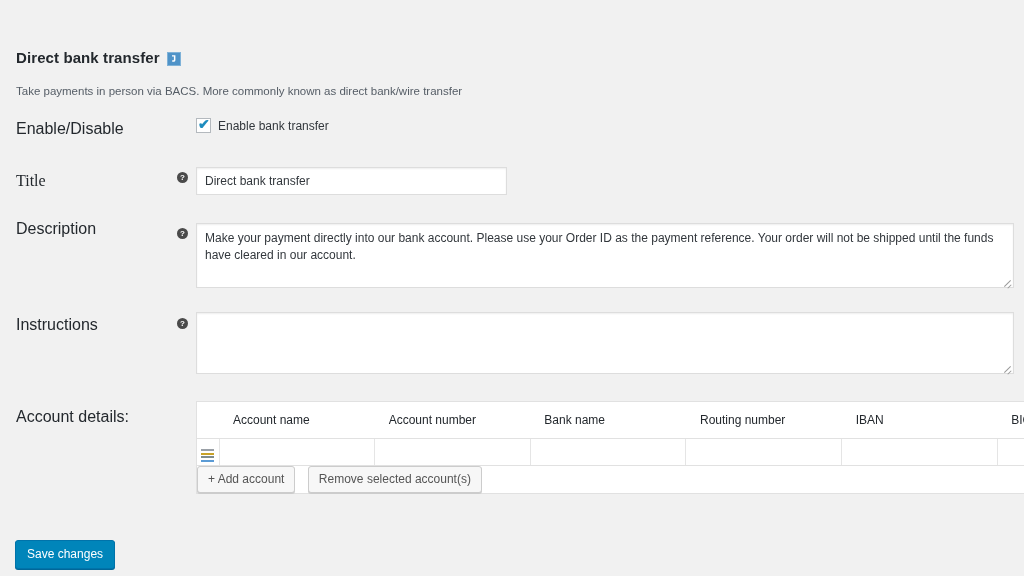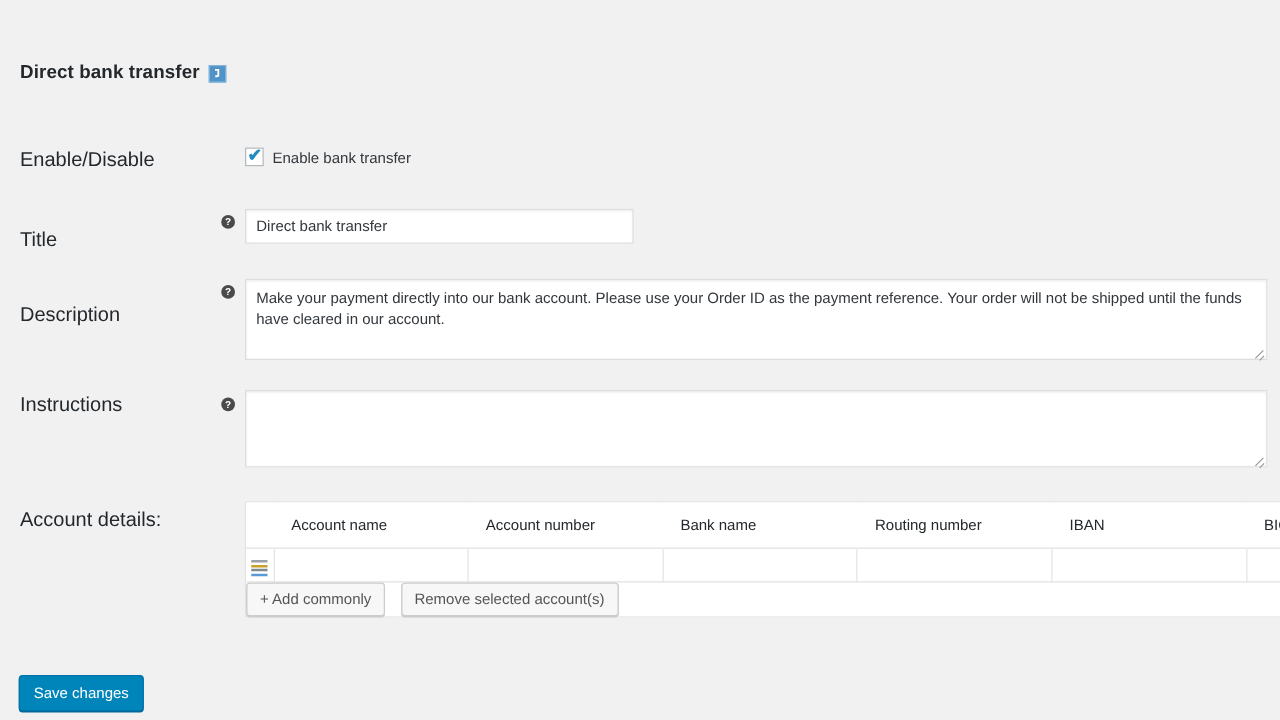--- a/index.html
+++ b/index.html
@@ -197,35 +197,36 @@
 
   <h1 class="page-title">
     <span>Direct bank transfer</span>
     <span class="gateway-badge">
       <svg width="12" height="12" viewBox="0 0 12 12" aria-hidden="true">
         <path d="M7.4 2.2 L7.4 7.2 Q7.4 8.8 5.6 8.8 L4.2 8.8 L4.2 7.2 L5.4 7.2 Q5.9 7.2 5.9 6.7 L5.9 3.6 L4.0 3.6 L4.0 2.2 Z" fill="#ffffff"></path>
       </svg>
     </span>
   </h1>
 
+  <p class="page-subtitle">Take payments in person via BACS. More commonly known as direct bank/wire transfer</p>
 
   <label class="row-label" style="top:84px;">Enable/Disable</label>
 
   <div class="cb-wrap">
     <span class="cb-box">
       <span class="tick">✔</span>
     </span>
     <span class="cb-label">Enable bank transfer</span>
   </div>
 
-  <label class="row-label" style="top:148px;">Title</label>
+  <label class="row-label" style="top:136px;font-family:Liberation Serif, serif;">Title</label>
   <span class="help-tip" style="left:177px; top:136px;">?</span>
   <input class="text-input" style="left: 196px; top: 131px; width: 311px; height: 28px;" value="Direct bank transfer">
 
-  <label class="row-label" style="top:208px;text-align:center;">Description</label>
+  <label class="row-label" style="top:184px;text-align:center;">Description</label>
   <span class="help-tip" style="left:177px; top:192px;">?</span>
   <textarea class="ta" style="left: 196px; top: 187px; width: 818px; height: 65px;">Make your payment directly into our bank account. Please use your Order ID as the payment reference. Your order will not be shipped until the funds have cleared in our account.</textarea>
   <span class="resize-grip" style="left:1000px; top:239px;"></span>
 
   <label class="row-label" style="top:280px;">Instructions</label>
   <span class="help-tip" style="left:177px; top:282px;">?</span>
   <textarea class="ta" style="left: 196px; top: 276px; width: 818px; height: 62px;"></textarea>
   <span class="resize-grip" style="left:1000px; top:325px;"></span>
 
   <label class="row-label" style="top:372px;text-align:right;">Account details:</label>
@@ -266,21 +267,21 @@
             <input class="cell-input" value="" style="">
           </td>
           <td>
             <input class="cell-input" value="" style="">
           </td>
         </tr>
       </tbody>
       <tfoot>
         <tr>
           <td colspan="7" class="table-foot" style="border-right:none;border-bottom:none;">
-            <button class="btn-secondary">+ Add commonly</button>
+            <button class="btn-secondary">+ Add account</button>
             <button class="btn-secondary">Remove selected account(s)</button>
           </td>
         </tr>
       </tfoot>
     </table>
   </div>
 
   <button class="btn-primary">Save changes</button>
 
 </div>

